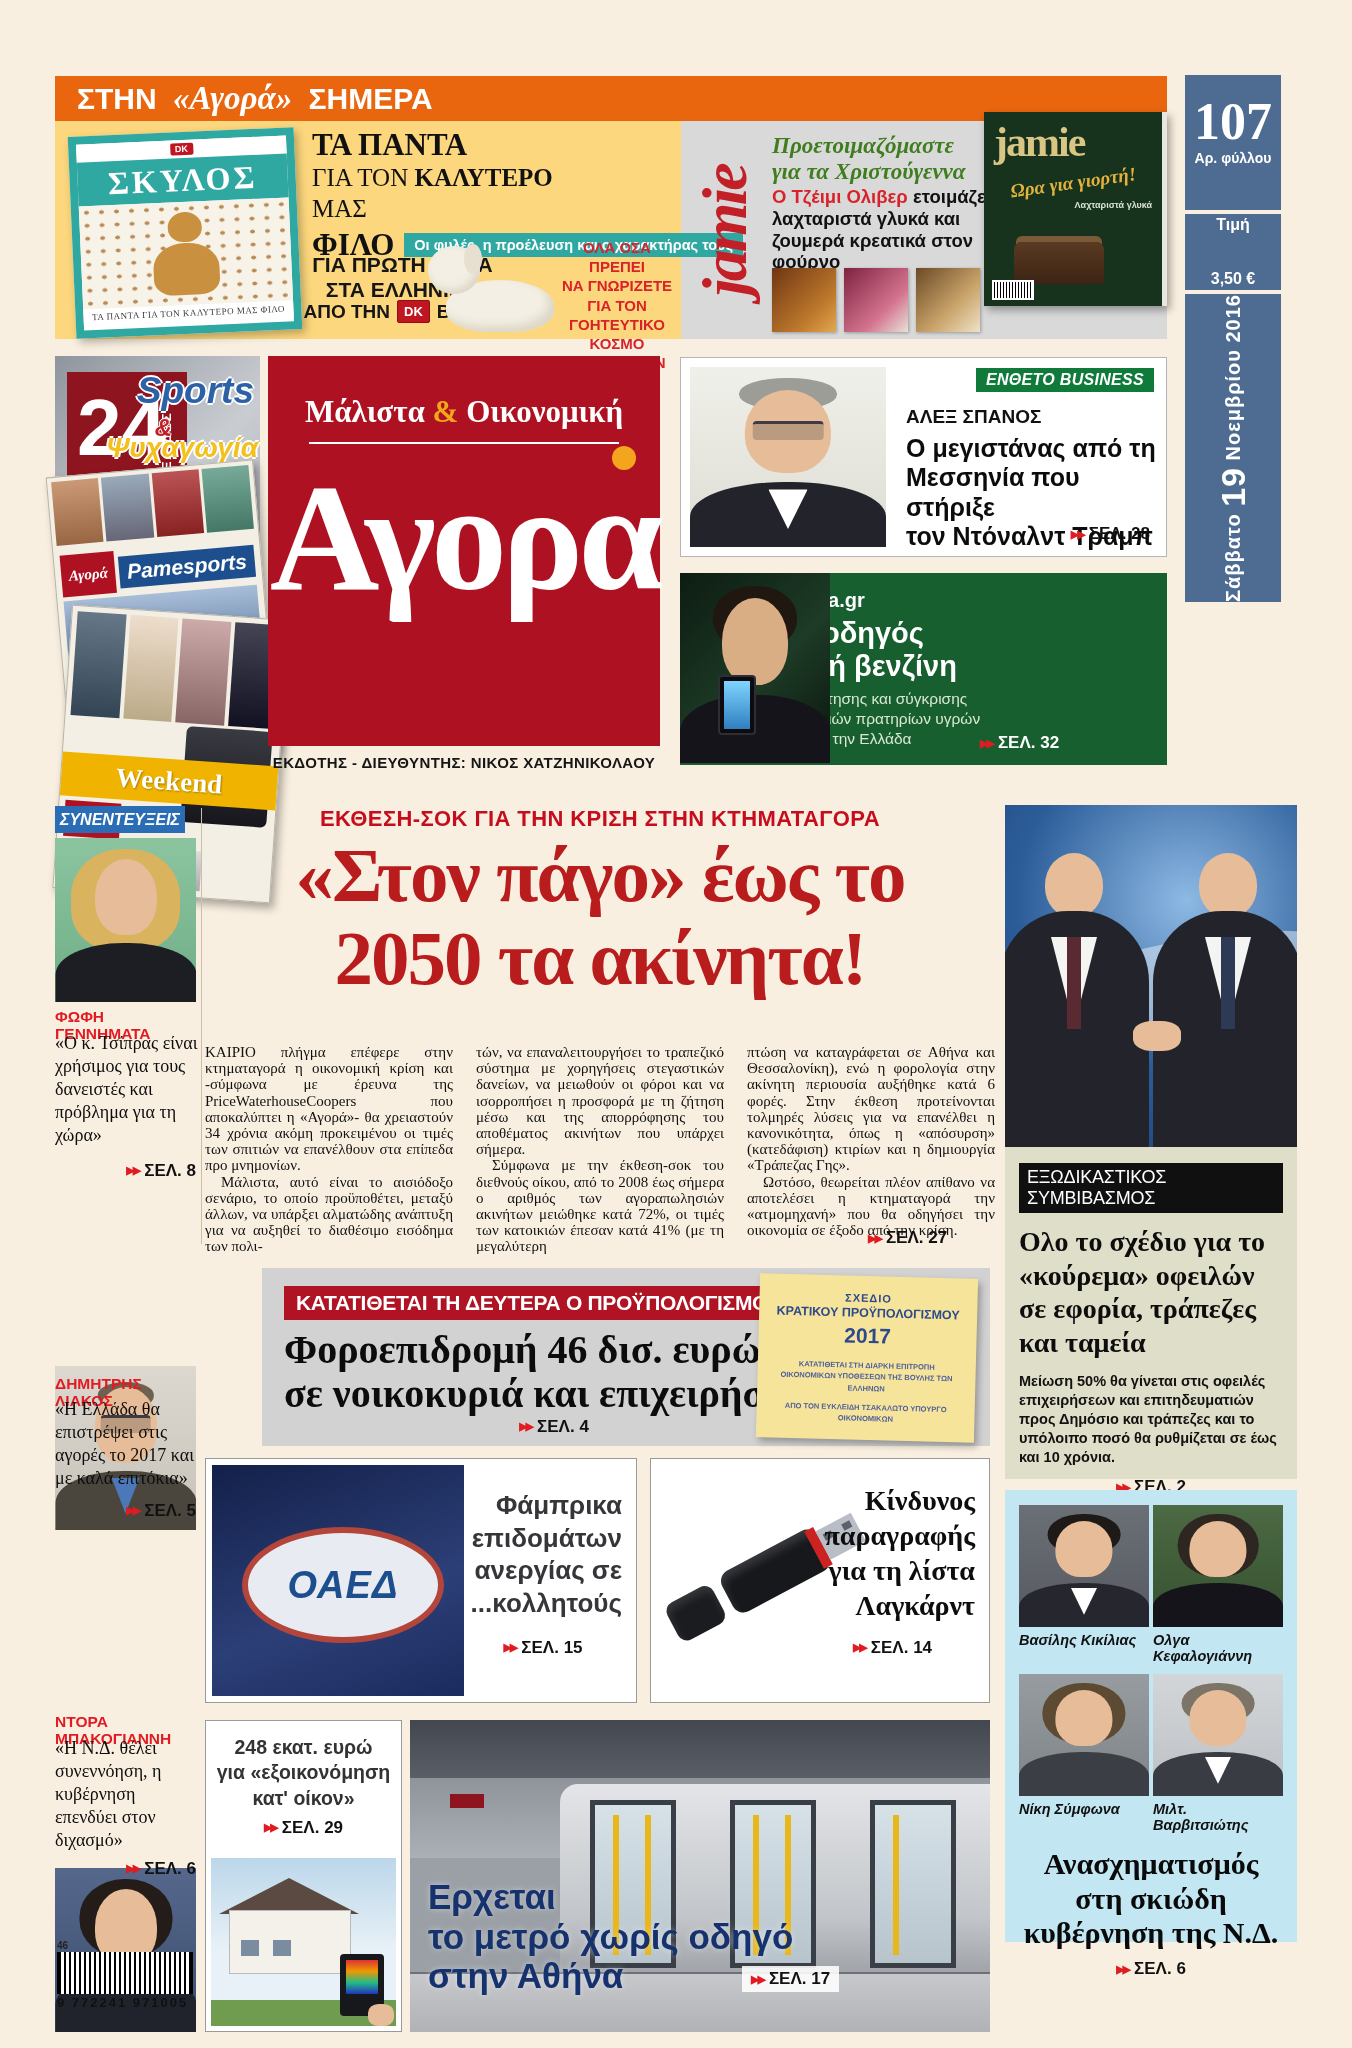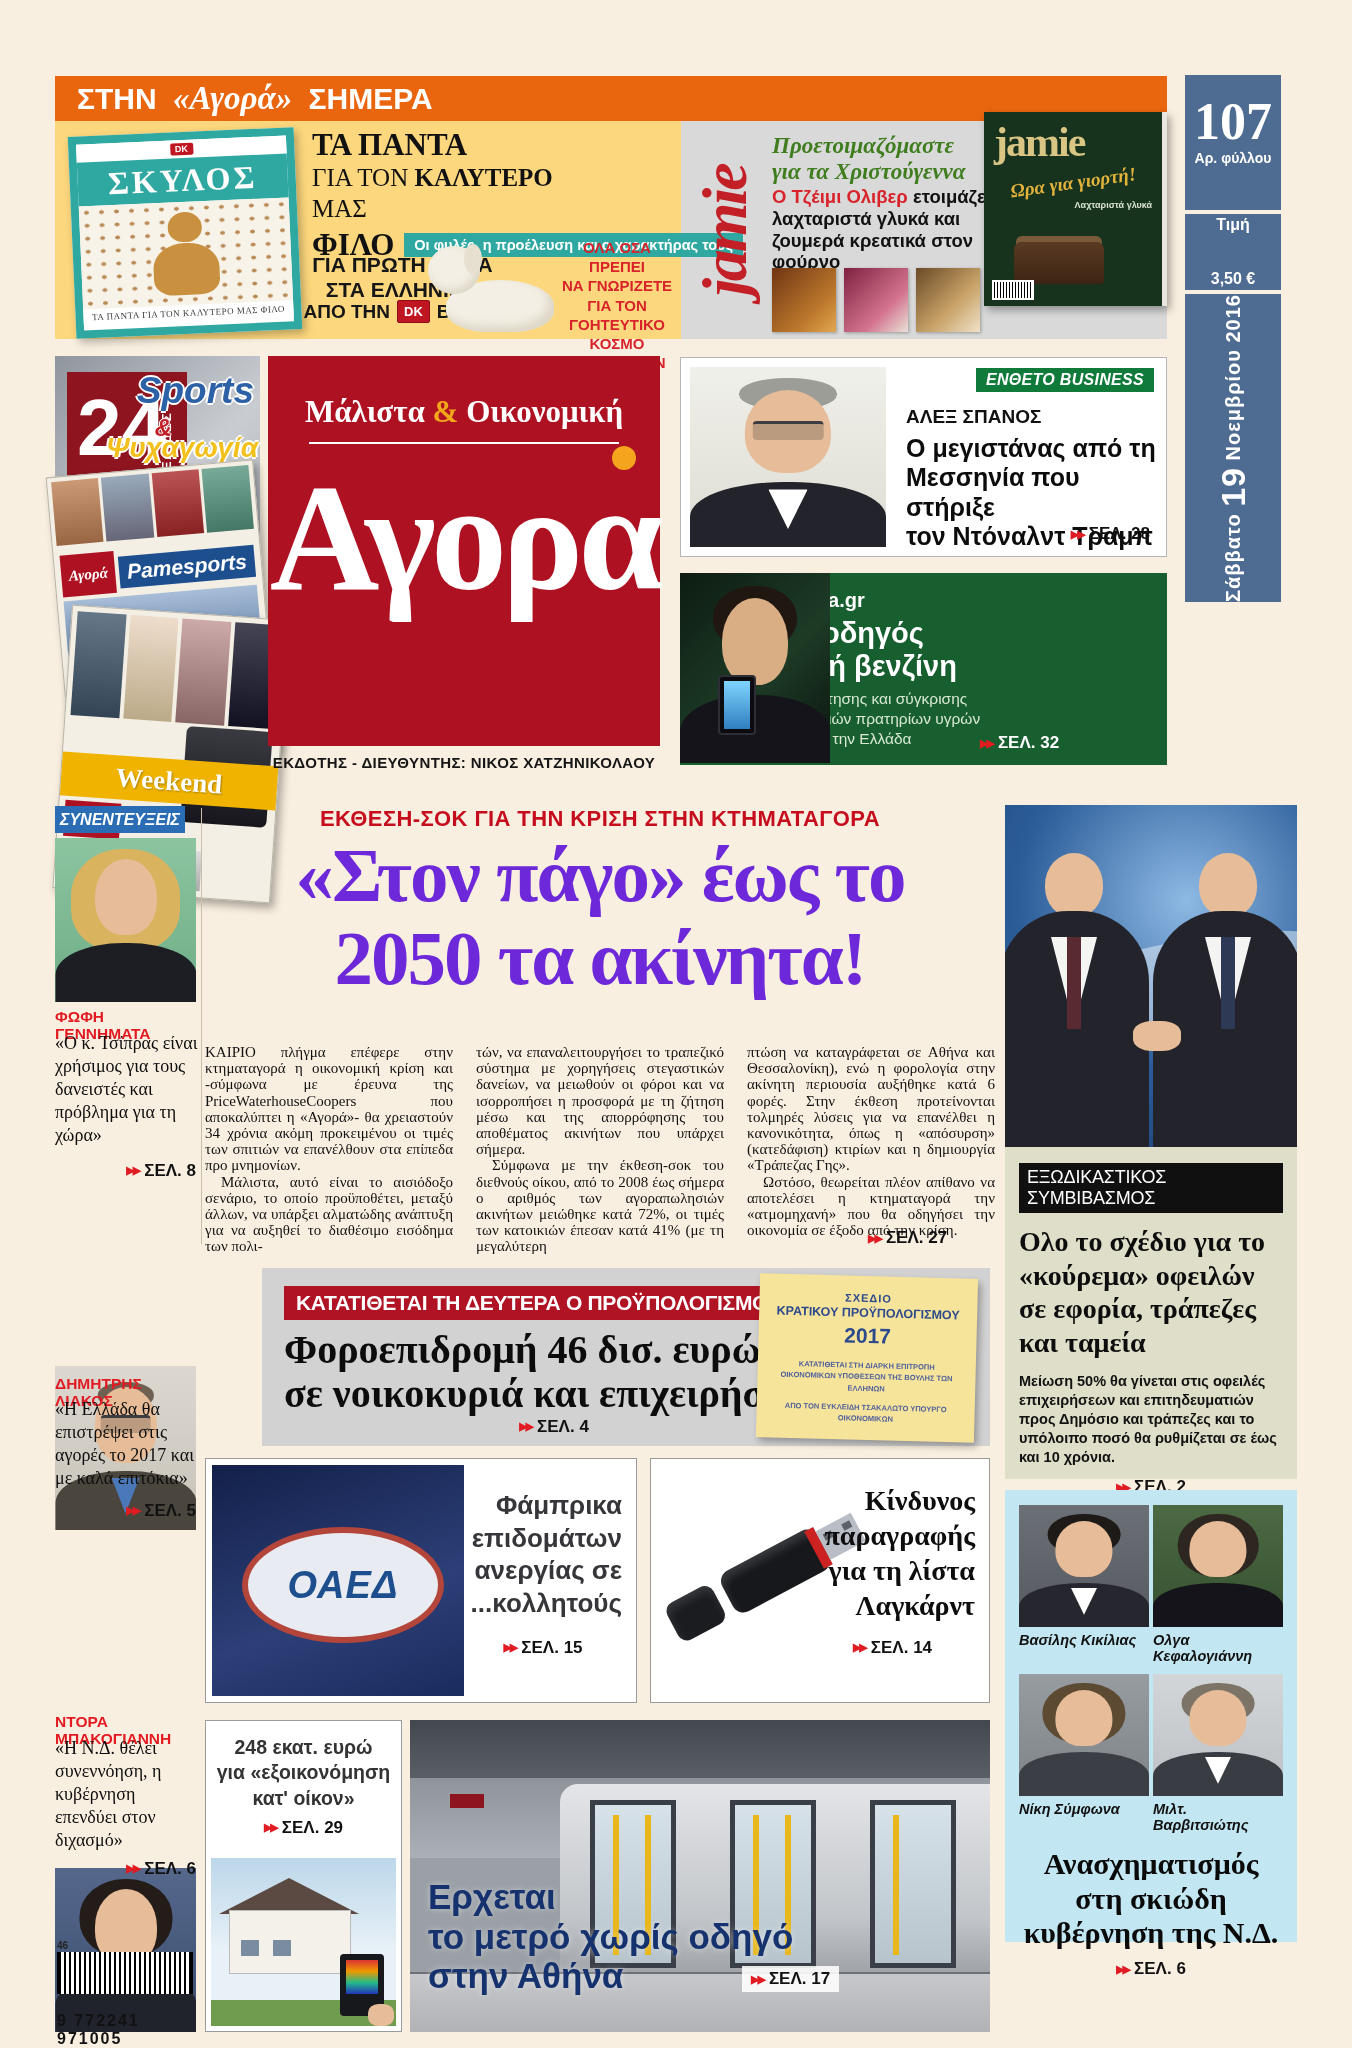--- a/index.html
+++ b/index.html
@@ -120,21 +120,21 @@
   
   #intHeader{left:55px;top:806px;width:130px;height:27px;background:#2a6db5;color:#fff;font-style:italic;font-weight:800;font-size:16px;line-height:27px;text-align:center}
   .int-photo{left:55px;width:141px;height:164px}
   .int-name{left:55px;width:141px;font-weight:800;font-size:15.5px;color:#e21b22;line-height:1.1}
   .int-quote{left:55px;width:143px;font-family:"Liberation Serif",serif;font-size:18px;line-height:23px;color:#0d0d0d}
   .int-page{left:55px;width:141px;text-align:right}
   
   #vRule{left:201px;top:808px;width:0;height:436px;border-left:1px solid #cbbfa9}
   
   #leadKicker{left:205px;top:806px;width:790px;text-align:center;font-weight:800;font-size:22px;color:#c60d1e;letter-spacing:.4px}
-  #leadH{left:205px;top:834px;width:790px;text-align:center;font-family:"Liberation Serif",serif;font-weight:800;font-size:77px;line-height:1.08;letter-spacing:-2px;color:#6d28d9}
+  #leadH{left:205px;top:834px;width:790px;text-align:center;font-family:"Liberation Serif",serif;font-weight:800;font-size:77px;line-height:1.08;letter-spacing:-2px;color:#b91c1c}
   #leadCols{left:205px;top:1044px;width:790px;display:flex;gap:23px}
   #leadCols .col{flex:1;font-family:"Liberation Serif",serif;font-size:15px;line-height:16.2px;text-align:justify;color:#111}
   #leadCols p{margin:0}
   #leadCols .p2{text-indent:16px}
   #leadPage{left:868px;top:1228px}
   
   #shakePhoto{left:1005px;top:805px;width:292px;height:342px;background:radial-gradient(circle at 62% 28%,#8db9e4,#2c5d99 55%,#1c4075);overflow:hidden}
   .flag-swoosh{position:absolute;left:-30px;top:140px;width:380px;height:90px;background:#dfe9f4;border-radius:50%;transform:rotate(-12deg);opacity:.55}
   .man{position:absolute;bottom:0;width:150px;height:300px}
   .man .head{position:absolute;left:50%;transform:translateX(-50%);top:6px;width:58px;height:64px;border-radius:50% 50% 46% 46%;background:#e6bd98}
@@ -235,21 +235,21 @@
   .ph-var{background:linear-gradient(#d3d6d9,#bcc0c4)}
   .ph-var .hair{background:#7d7468}
   .ph-var .torso{background:#3a3c44}
   .ph-venzman .head{background:#d9ae85}
   .ph-venzman .hair{background:#1f1710}
   .ph-venzman .torso{background:#14141a}
   
   #barcode{left:57px;top:1940px;width:150px}
   .bc-small{font-size:10px;font-weight:700;color:#222}
   .bc-bars{width:132px;height:42px;background:repeating-linear-gradient(90deg,#000 0 2px,#fff 2px 5px);border-left:2px solid #000;border-right:2px solid #000;margin-top:1px}
-  .bc-digits{font-size:16px;font-weight:600;letter-spacing:2px;color:#111;margin-top:18px}
+  .bc-digits{font-size:13px;font-weight:600;letter-spacing:2px;color:#111;margin-top:1px}
 </style>
 </head>
 <body>
 
 <div class="page">
 
   <div class="abs" id="topbar">
     <span>ΣΤΗΝ</span>
     <span class="brand">«Αγορά»</span>
     <span>ΣΗΜΕΡΑ</span>

